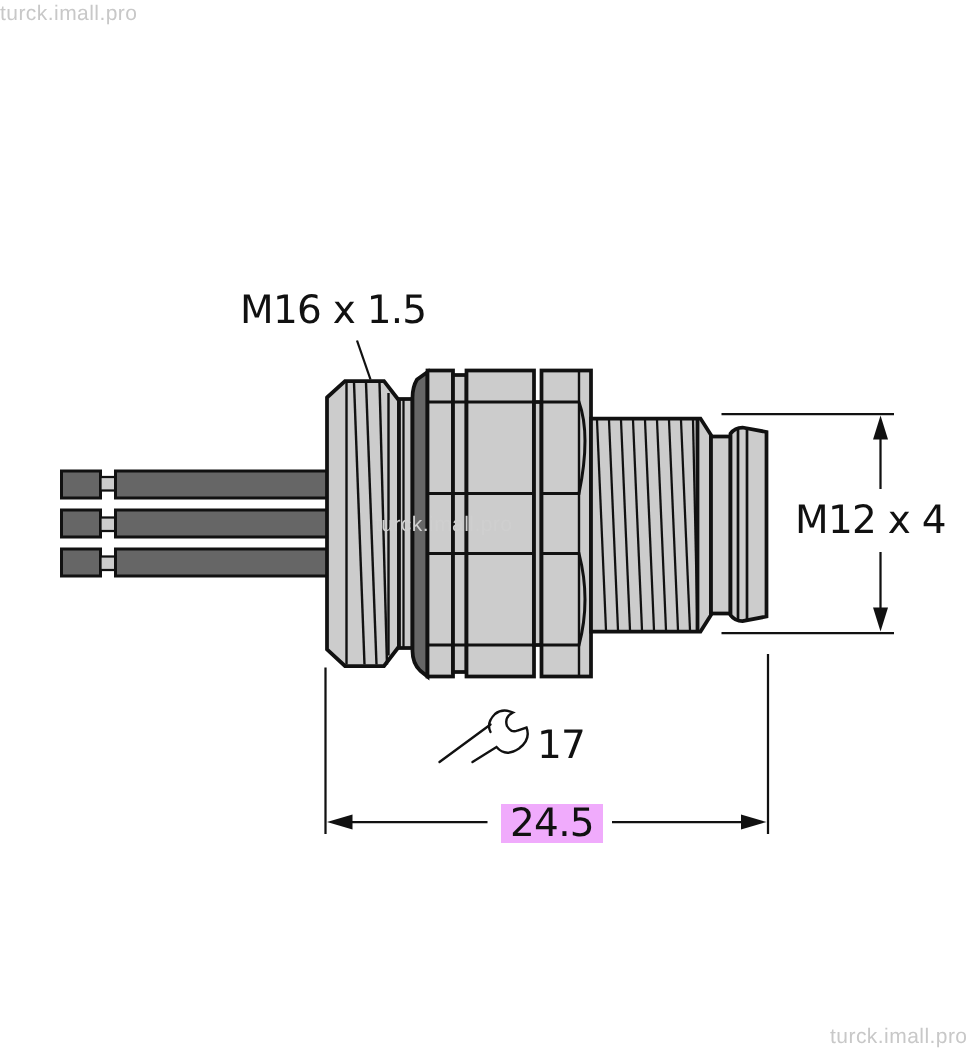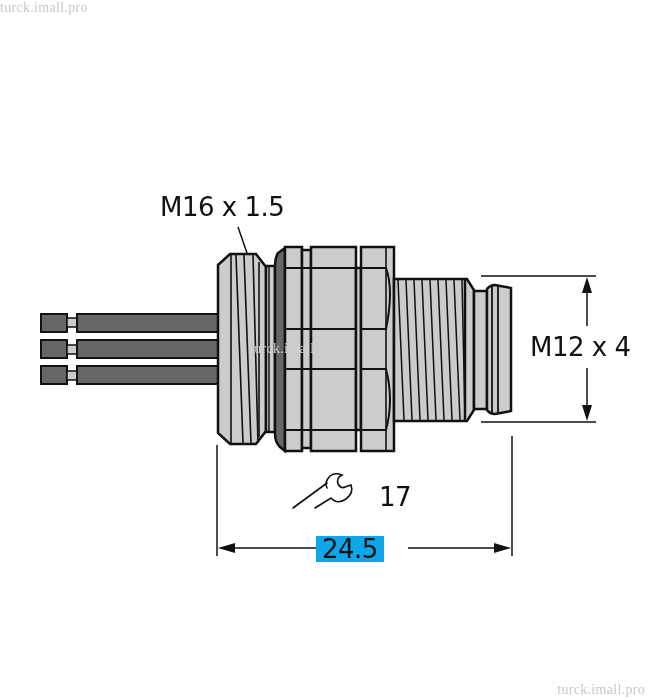--- a/index.html
+++ b/index.html
@@ -1,26 +1,26 @@
 <!DOCTYPE html>
 <html><head>
   <meta charset="utf-8">
   <style>
     html, body { margin: 0; padding: 0; background: #ffffff; }
     body { width: 653px; height: 700px; position: relative; overflow: hidden; font-family: "DejaVu Sans", sans-serif; }
-    .wm { position: absolute; font-family: Liberation Serif, serif; font-size: 14px; color: #c8c8c8; letter-spacing: 0.3px; }
+    .wm { position: absolute; font-family: Liberation Sans, sans-serif; font-size: 14px; color: #c8c8c8; letter-spacing: 0.3px; }
     .wm-top { left: 0; top: 0; }
     .wm-bottom { right: 8px; bottom: 2px; }
     .wm-mid { left: 250px; top: 341px; color: #cfcfcf; font-size: 14px; }
     svg.drawing { position: absolute; left: 0; top: 0; }
     .lbl { position: absolute; font-family: "DejaVu Sans", sans-serif; font-size: 26px; color: #111; white-space: nowrap; line-height: 1; letter-spacing: -0.5px; }
     .lbl-m16 { left: 160px; top: 194px; }
     .lbl-m12 { left: 530px; top: 334px; }
-    .lbl-17 { left: 379px; top: 484px; }
-    .lbl-245 { left: 316px; top: 536px; background: #0ea5e9; padding: 0 6px; }
+    .lbl-17 { left: 358px; top: 484px; }
+    .lbl-245 { left: 334px; top: 536px; background: #f0abfc; padding: 0 6px; }
   </style>
 </head>
 <body>
 
 <div class="wm wm-top">turck.imall.pro</div>
 
 <svg class="drawing" width="653" height="700" viewBox="0 0 653 700" xmlns="http://www.w3.org/2000/svg">
 
   <g stroke="#111" stroke-width="2">
     <g>

